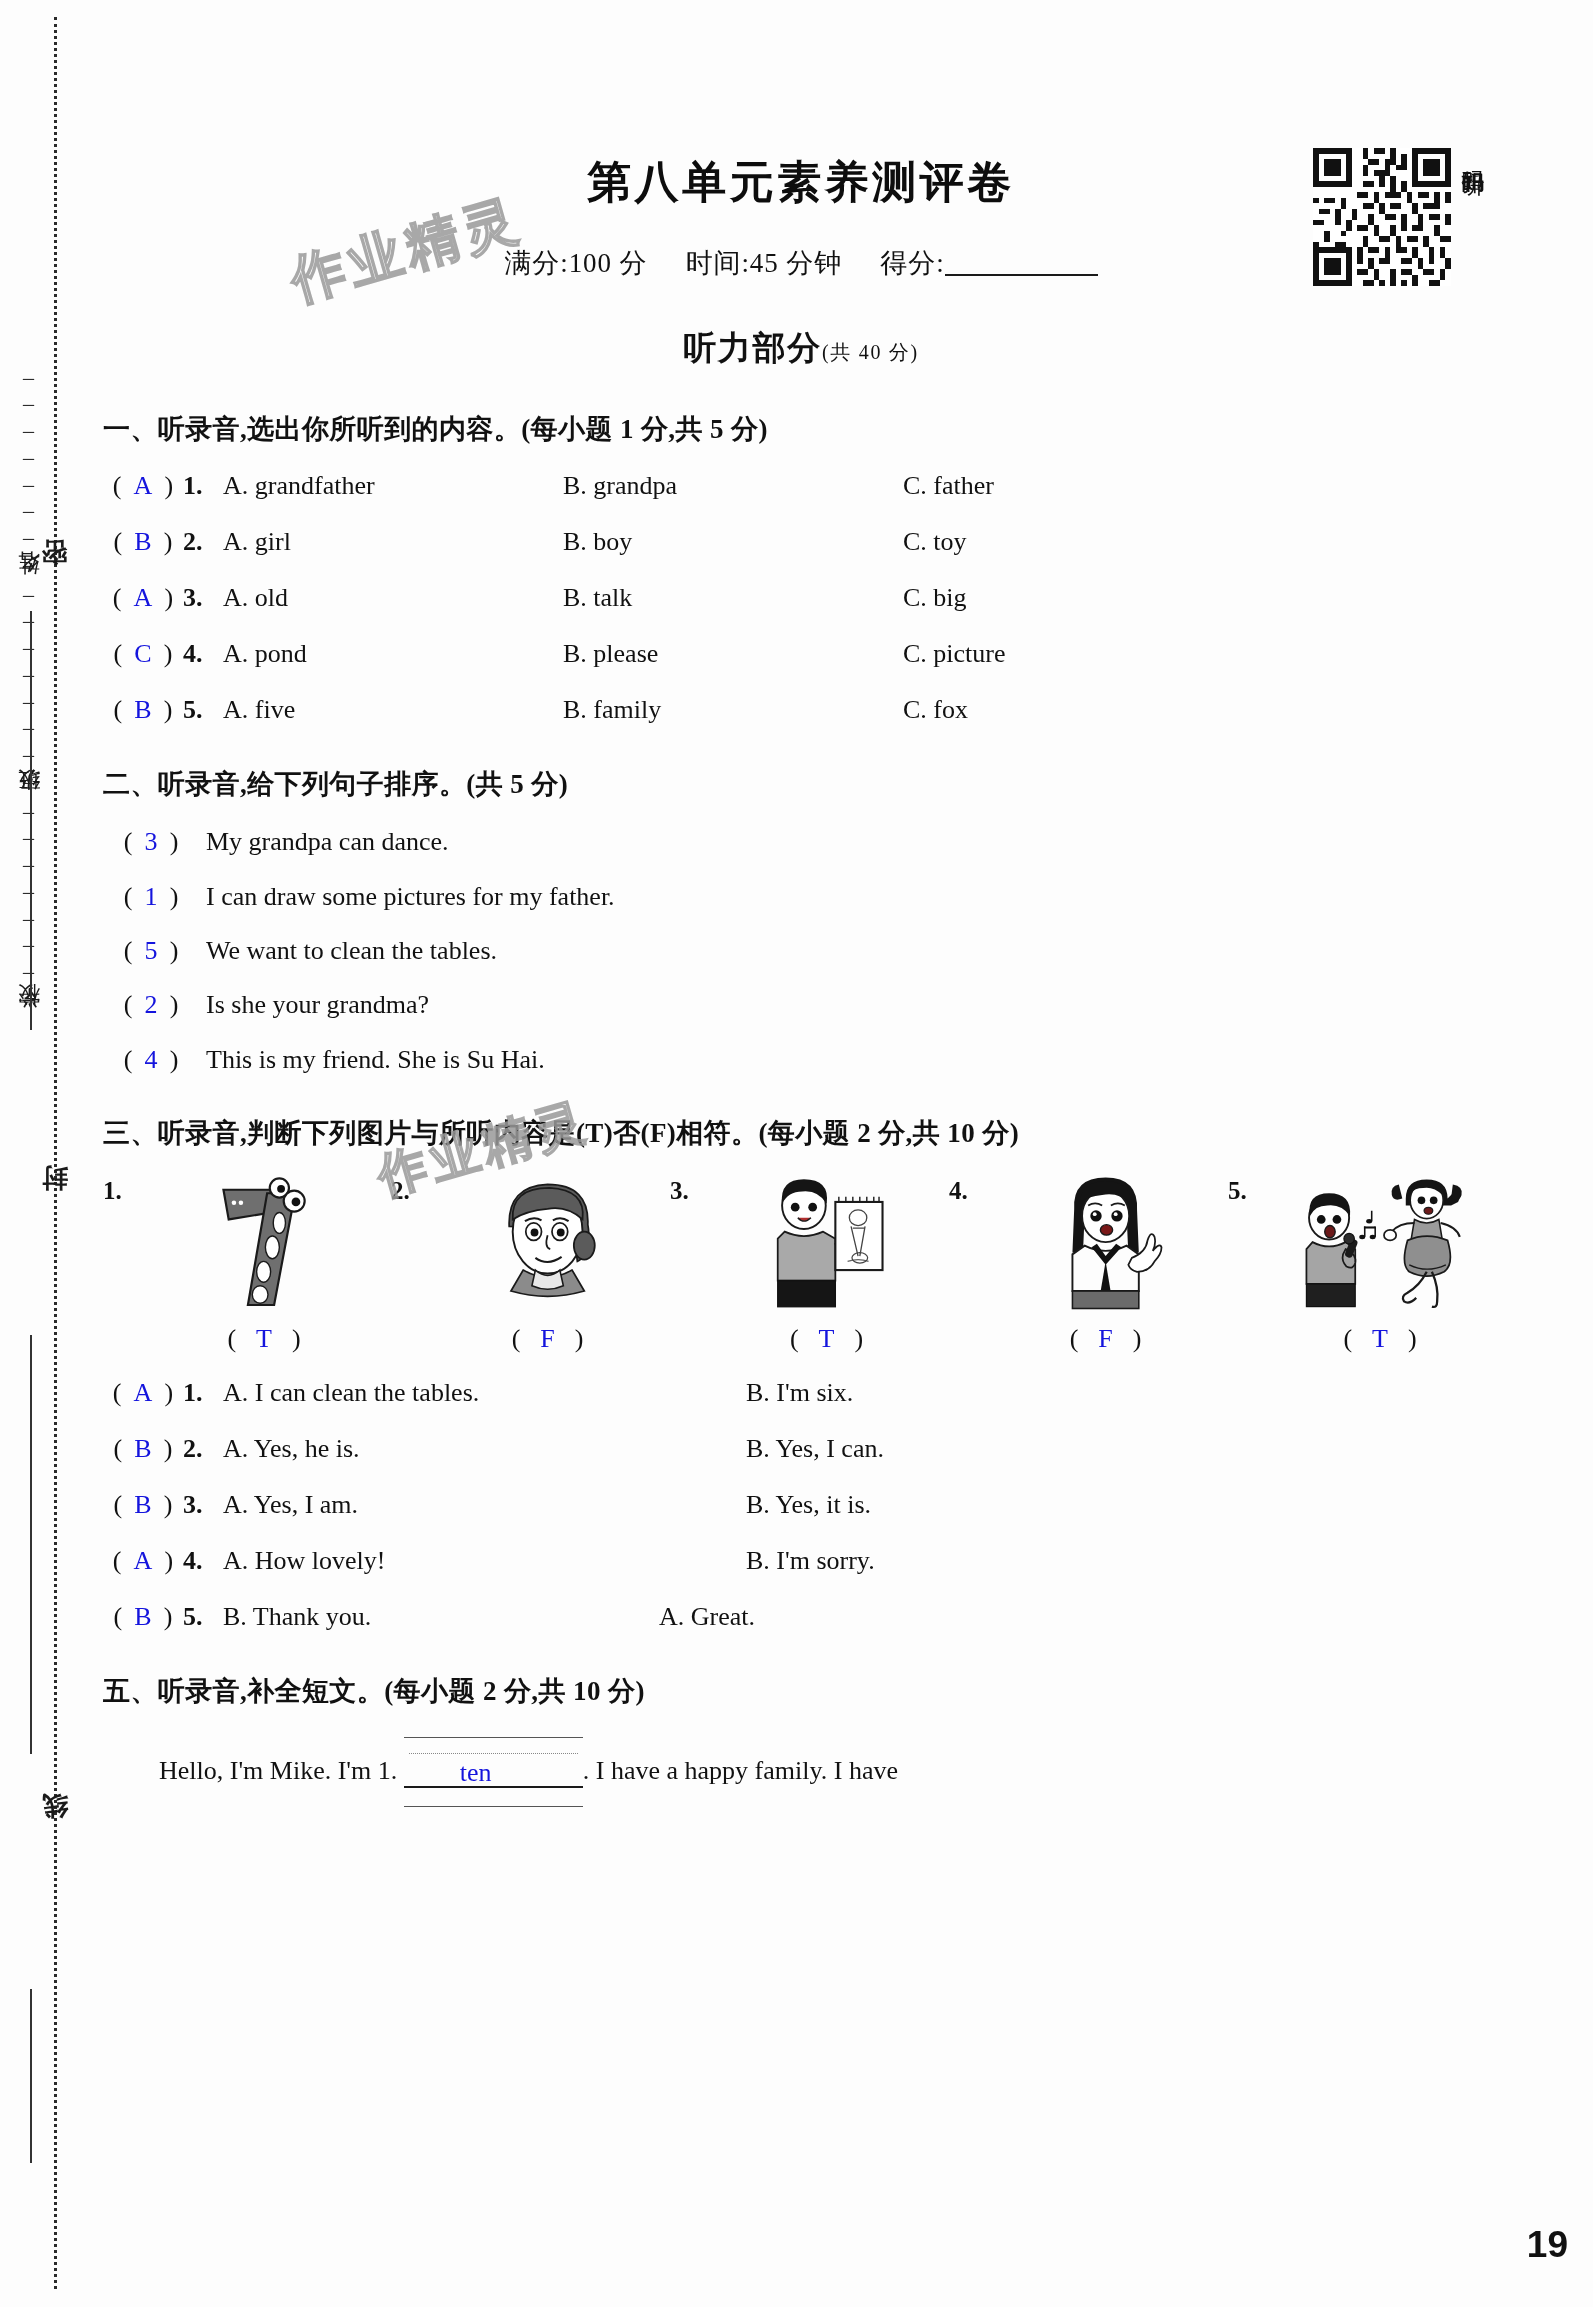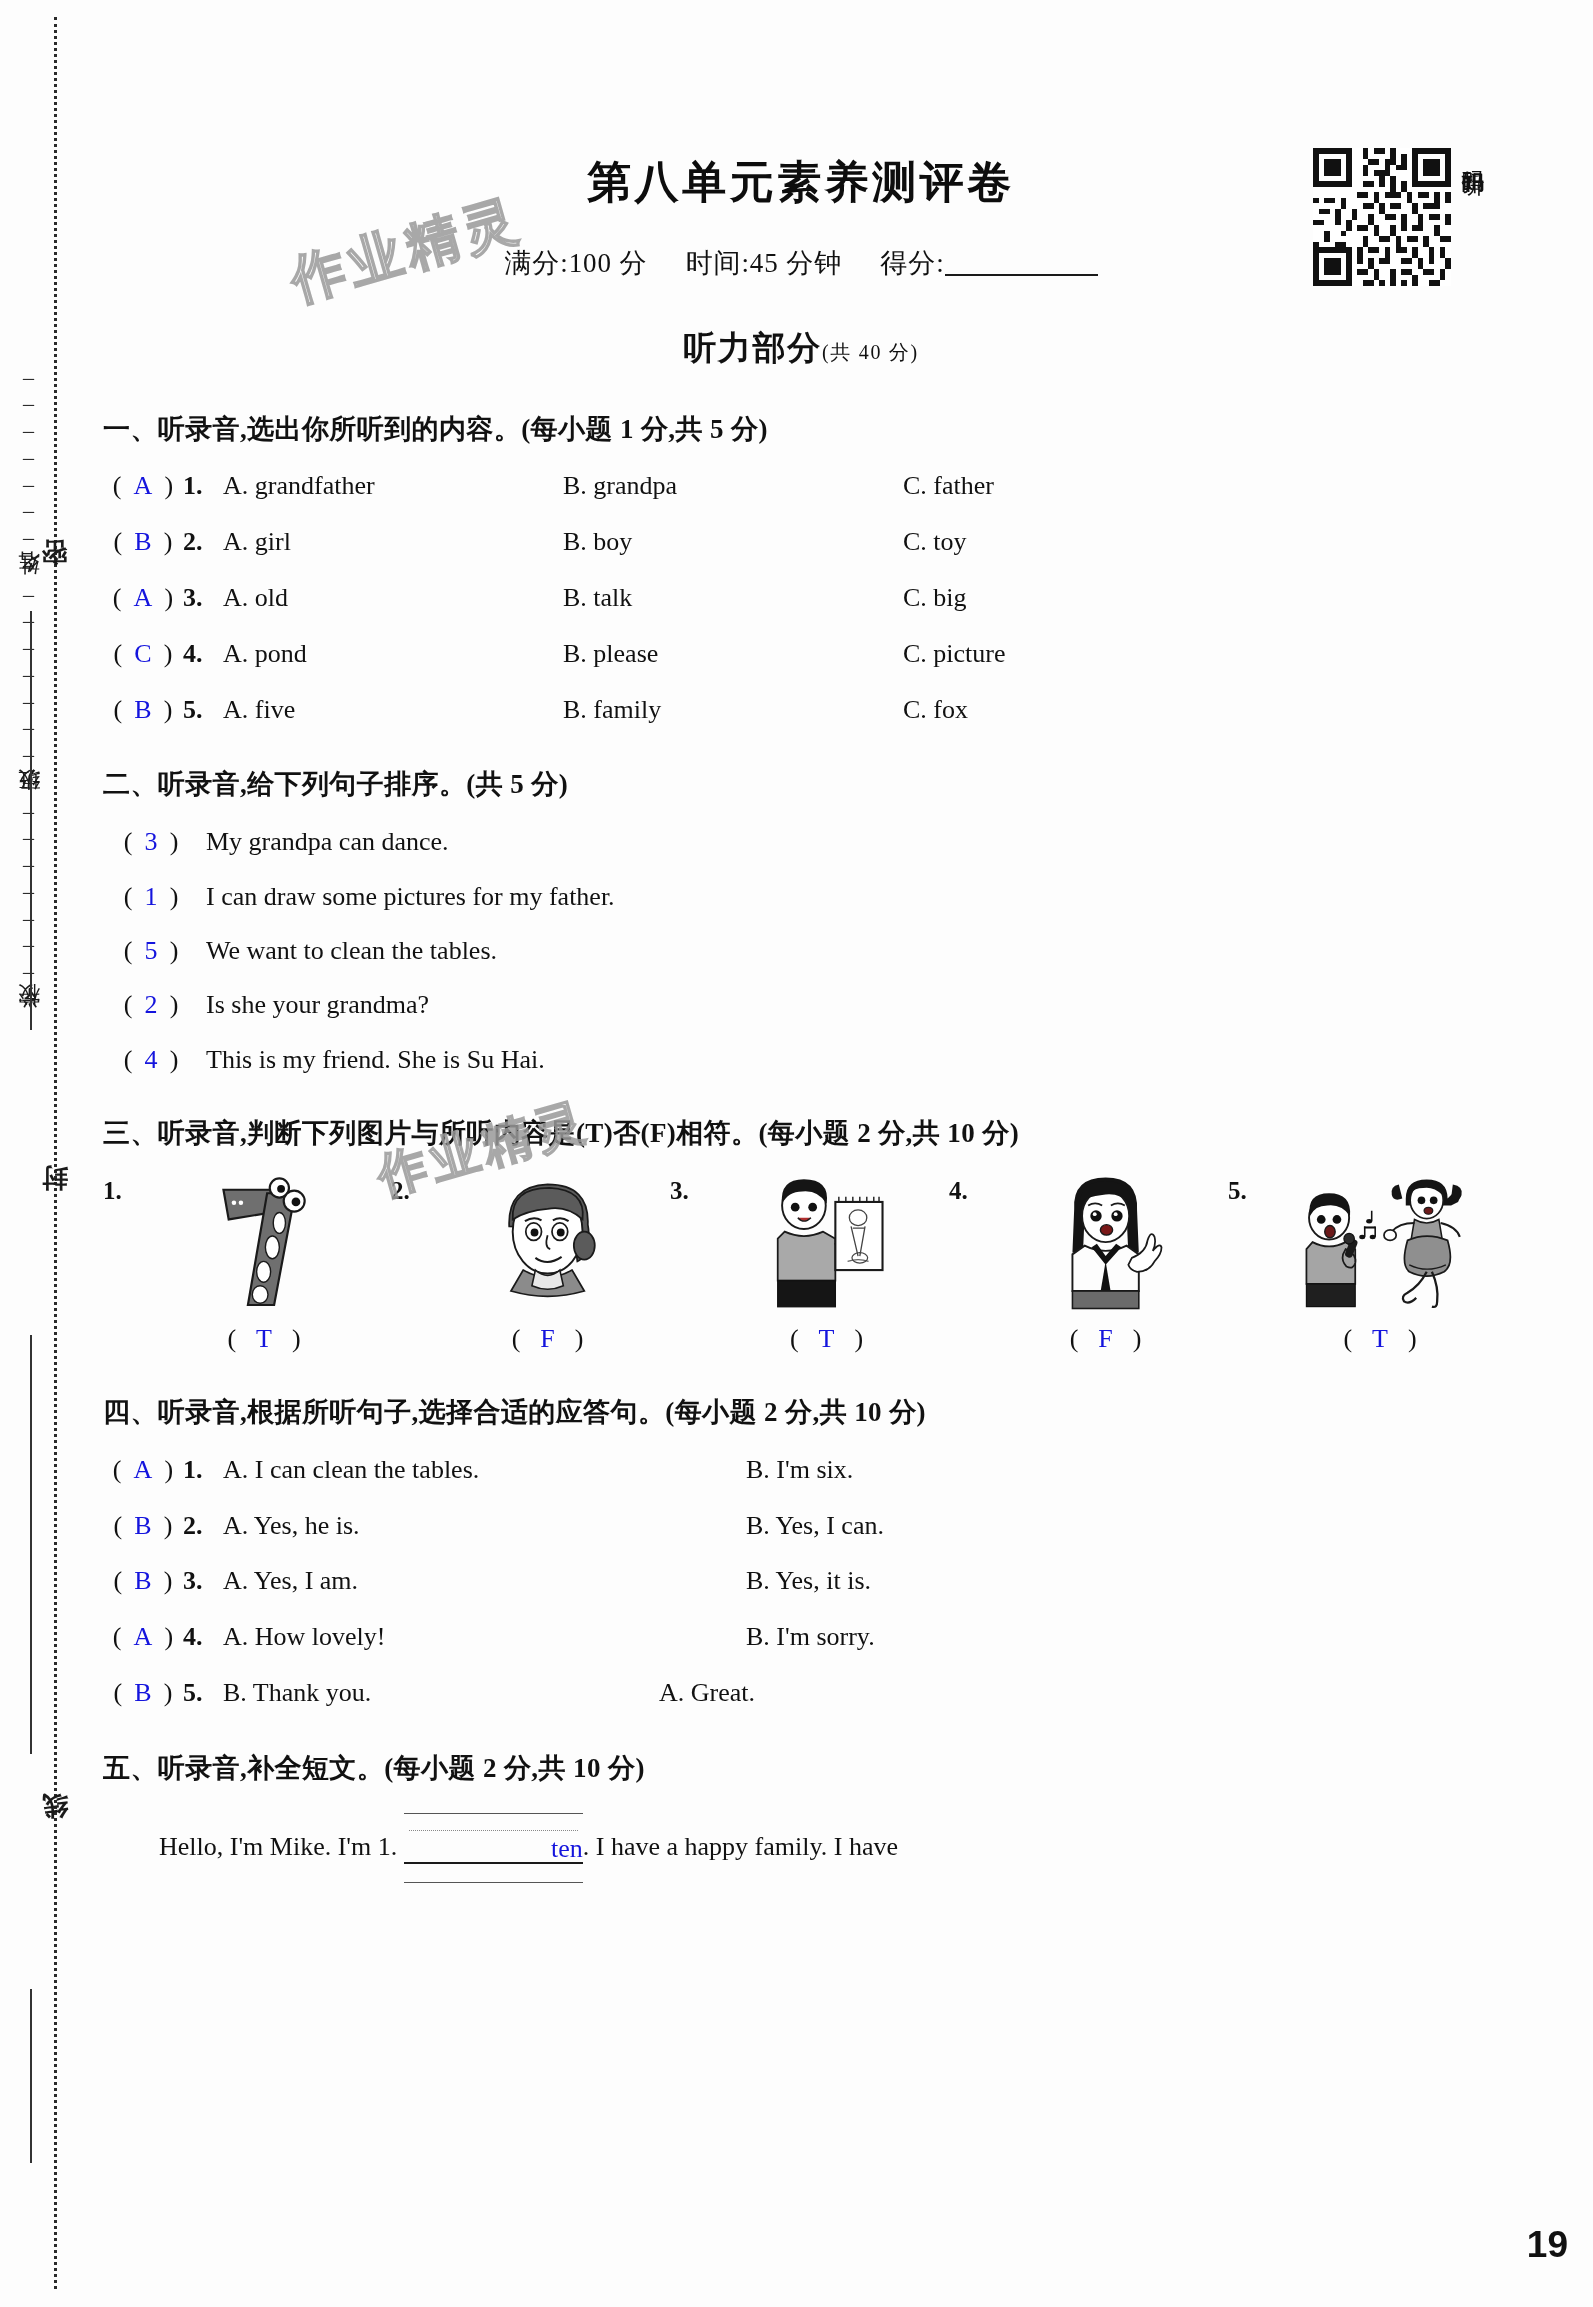--- a/index.html
+++ b/index.html
@@ -237,21 +237,21 @@
   .cloze {
     font-size: 26px;
     margin-top: 35px;
     line-height: 2.0;
     text-indent: 56px;
   }
   .fill {
     position: relative;
     display: inline-block;
     width: 179px;
-    text-align: right;
+    text-align: left;
     color: #1414dd;
     border-bottom: 2.6px solid #1a1a1a;
     vertical-align: -1.7px;
     line-height: 1.0;
   }
   .fill::before {
     content: "";
     position: absolute;
     left: 0; right: 0;
     top: -23px;
@@ -644,21 +644,20 @@
               <path d="M174 56 Q192 60 196 72" fill="none" stroke="#1a1a1a" stroke-width="2.4"></path>
               <path d="M158 112 Q150 128 136 136 Q128 140 132 146 Q138 150 146 142" fill="none" stroke="#1a1a1a" stroke-width="2.6"></path>
               <path d="M164 112 Q172 130 170 146 Q170 154 164 152" fill="none" stroke="#1a1a1a" stroke-width="2.6"></path>
             </svg>
           </div>
           <div class="tf-box">(<span class="tf-letter">T</span>)</div>
         </div>
       </div>
     </div>
 
-    <div class="q-head">四、听录音,根据所听句子,选择合适的应答句。(每小题 2 分,共 10 分)</div>
 
     <div class="mc-row">
       <span class="ans-box"><span class="paren">(</span><span class="ans-letter">A</span><span class="paren">)</span></span>
       <span class="qnum">1.</span>
       <span class="opt wide-a">A. I can clean the tables.</span>
       <span class="opt wide-b">B. I'm six.</span>
     </div>
     <div class="mc-row">
       <span class="ans-box"><span class="paren">(</span><span class="ans-letter">B</span><span class="paren">)</span></span>
       <span class="qnum">2.</span>

